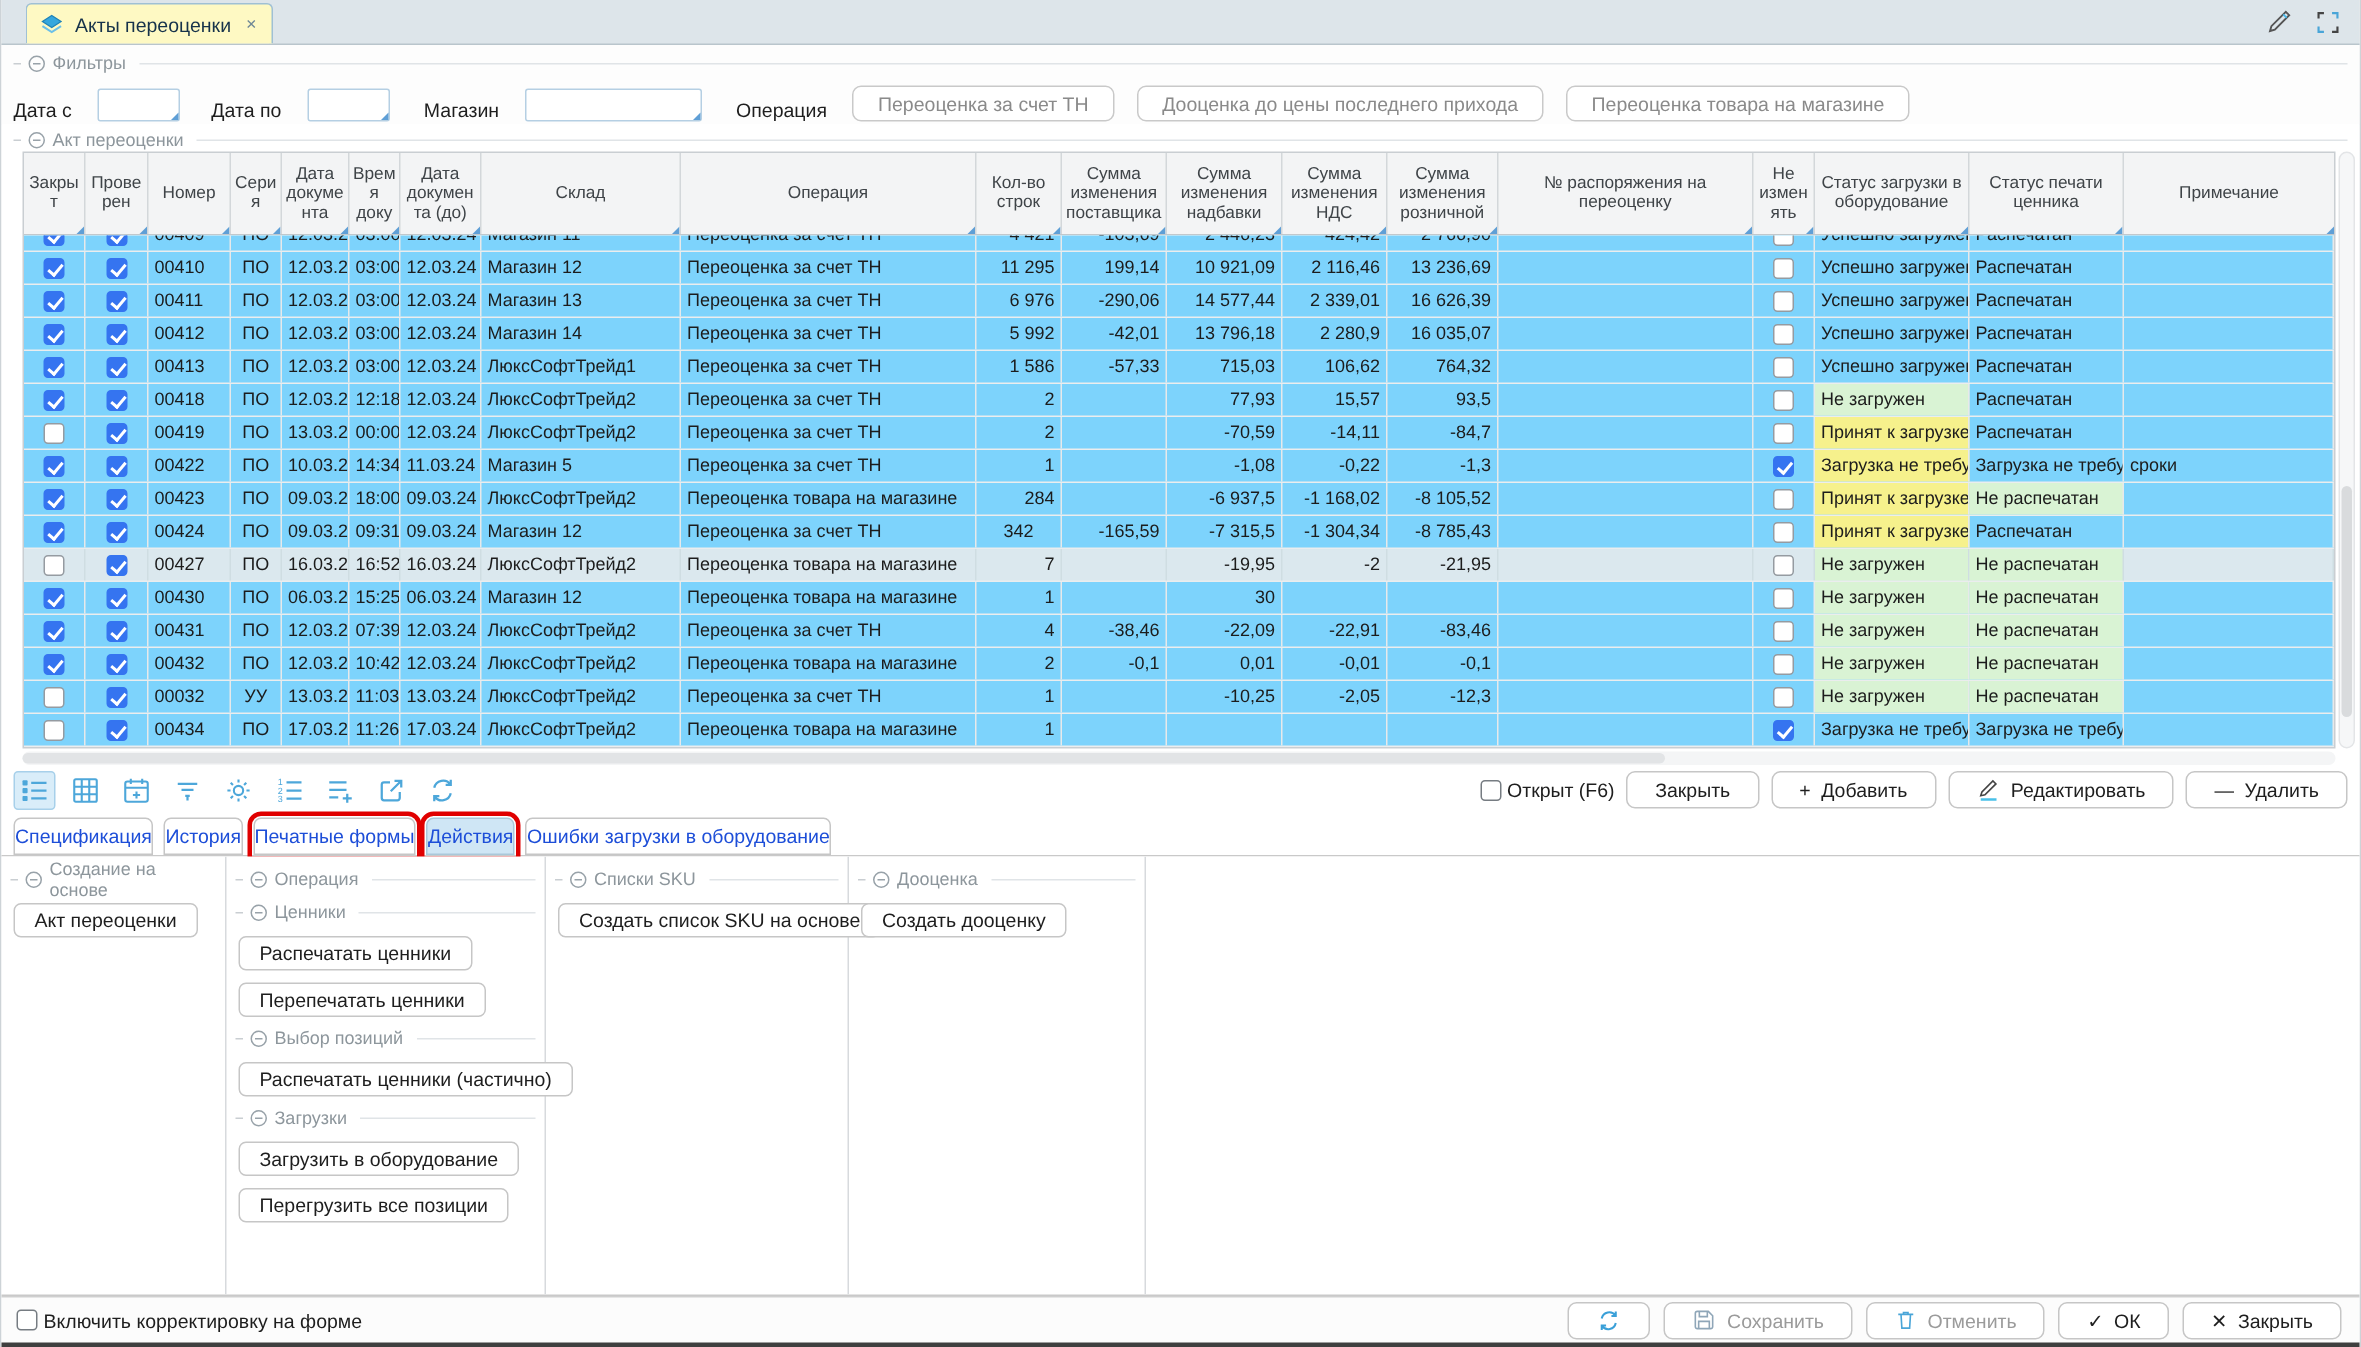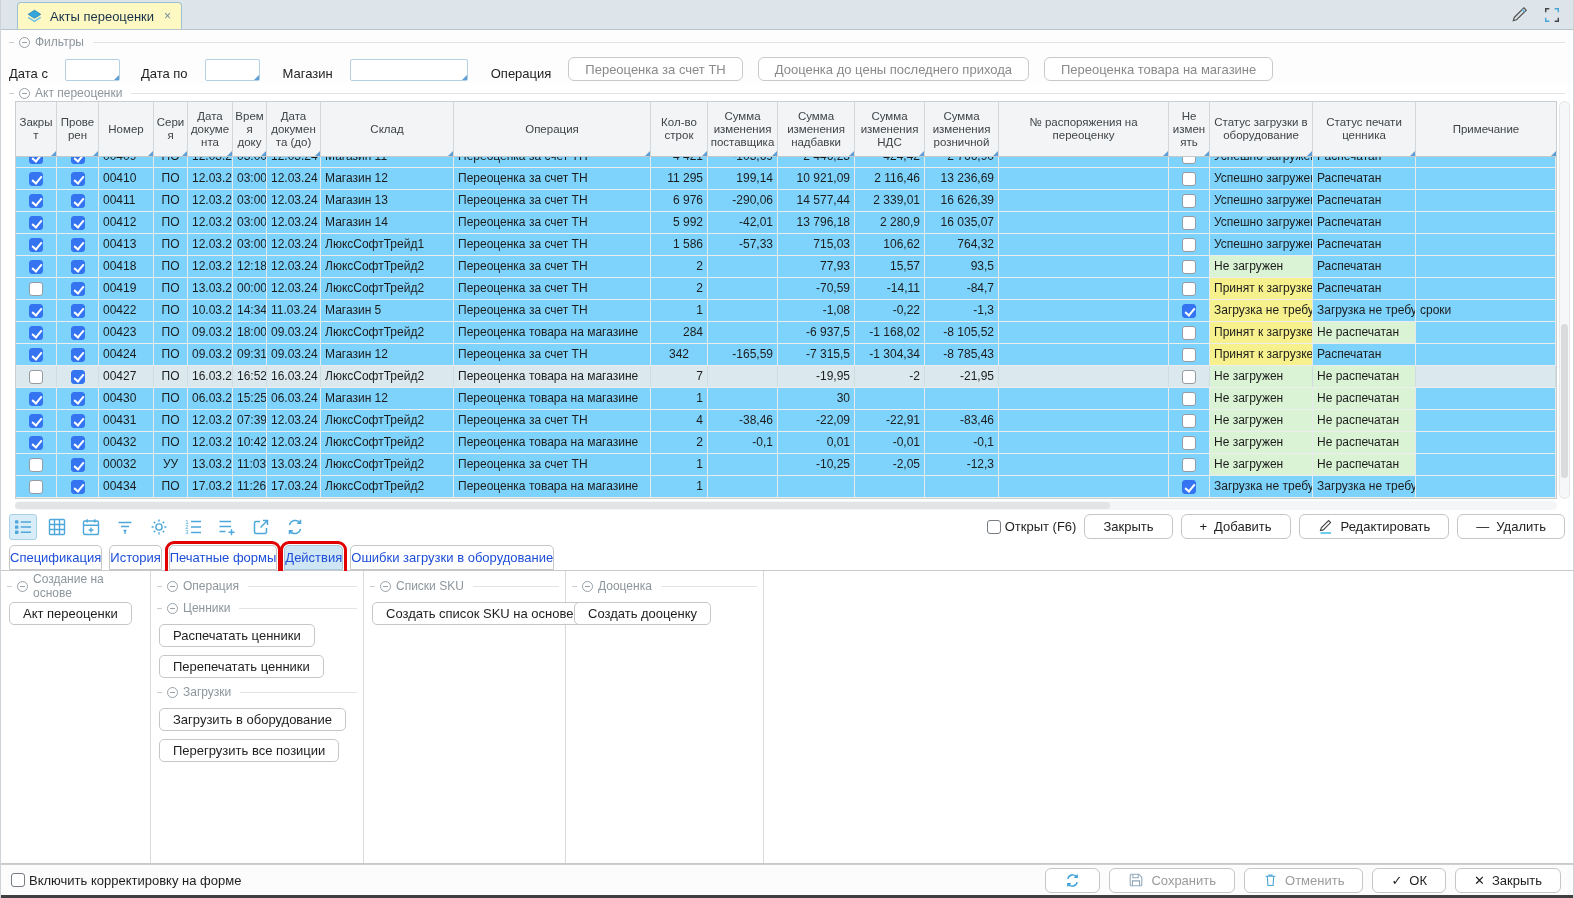--- a/index.html
+++ b/index.html
@@ -787,20 +787,29 @@
         </div>
       <div class="subgroup">
         <div class="legend">
             <i class="dash"></i>
             <i class="minus"></i>
             <span>Ценники</span>
             <i class="line"></i>
           </div>
         <button class="pbtn">Распечатать ценники</button>
         <button class="pbtn">Перепечатать ценники</button>
+      </div>
+      <div class="subgroup">
+        <div class="legend">
+            <i class="dash"></i>
+            <i class="minus"></i>
+            <span>Выбор позиций</span>
+            <i class="line"></i>
+          </div>
+        <button class="pbtn">Распечатать ценники (частично)</button>
       </div>
       <div class="subgroup">
         <div class="legend">
             <i class="dash"></i>
             <i class="minus"></i>
             <span>Загрузки</span>
             <i class="line"></i>
           </div>
         <button class="pbtn">Загрузить в оборудование</button>
         <button class="pbtn">Перегрузить все позиции</button>

